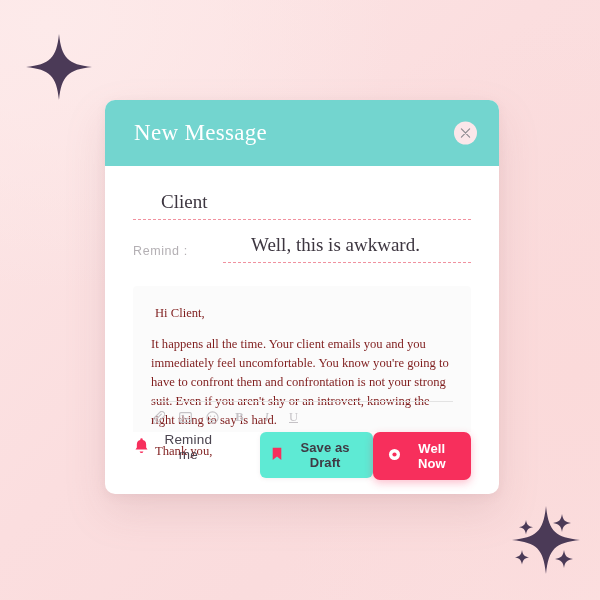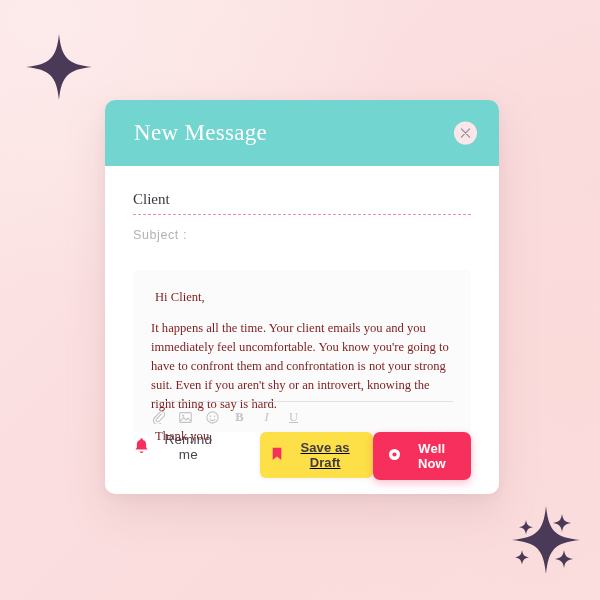--- a/index.html
+++ b/index.html
@@ -103,23 +103,24 @@
     letter-spacing: 0.6px;
     padding-bottom: 5px;
   }
   .field-value-wrap {
     flex: 1 1 auto;
     border-bottom: 1px dashed #f1919f;
     padding-bottom: 5px;
   }
   .field-value {
     font-family: "Liberation Serif", serif;
-    font-size: 15px;
+    font-size: 19px;
     color: #3d3640;
     line-height: 1.25;
+    margin-left: 28px;
   }
 
   
   #body-panel {
     margin: 10px 28px 0 28px;
     background: #fbfbfb;
     border-radius: 4px 4px 0 0;
     flex: 1 1 auto;
     display: flex;
     flex-direction: column;
@@ -191,27 +192,26 @@
   #remind-label {
     font-size: 13.5px;
     color: #4b4550;
     letter-spacing: 0.2px;
   }
   #save-draft-button {
     display: flex;
     align-items: center;
     gap: 8px;
     margin-left: 42px;
-    background: #fde047;
+    background: #5eead4;
     border: none;
     border-radius: 6px;
     padding: 8px 12px;
     cursor: pointer;
     box-shadow: 0 1px 4px rgba(140,110,115,0.10);
-    text-decoration: underline;
   }
   #save-draft-label {
     font-size: 13px;
     color: #3f3a44;
     font-weight: bold;
     letter-spacing: 0.1px;
   }
   #send-now-button {
     display: flex;
     align-items: center;
@@ -265,21 +265,24 @@
 
     <div id="fields">
 
       <div class="field-row">
         <div class="field-value-wrap">
           <div class="field-value">Client</div>
         </div>
       </div>
 
       <div class="field-row">
-        <div class="field-label">Subject :</div>
+        <div class="field-label">Remind :</div>
+        <div class="field-value-wrap">
+          <div class="field-value">Well, this is awkward.</div>
+        </div>
       </div>
 
     </div>
 
     <div id="body-panel">
 
       <div id="body-text">
         <p id="body-greeting">Hi Client,</p>
         <p id="body-paragraph">It happens all the time. Your client emails you and you immediately feel uncomfortable. You know you're going to have to confront them and confrontation is not your strong suit. Even if you aren't shy or an introvert, knowing the right thing to say is hard.</p>
         <p id="body-signoff">Thank you,</p>

